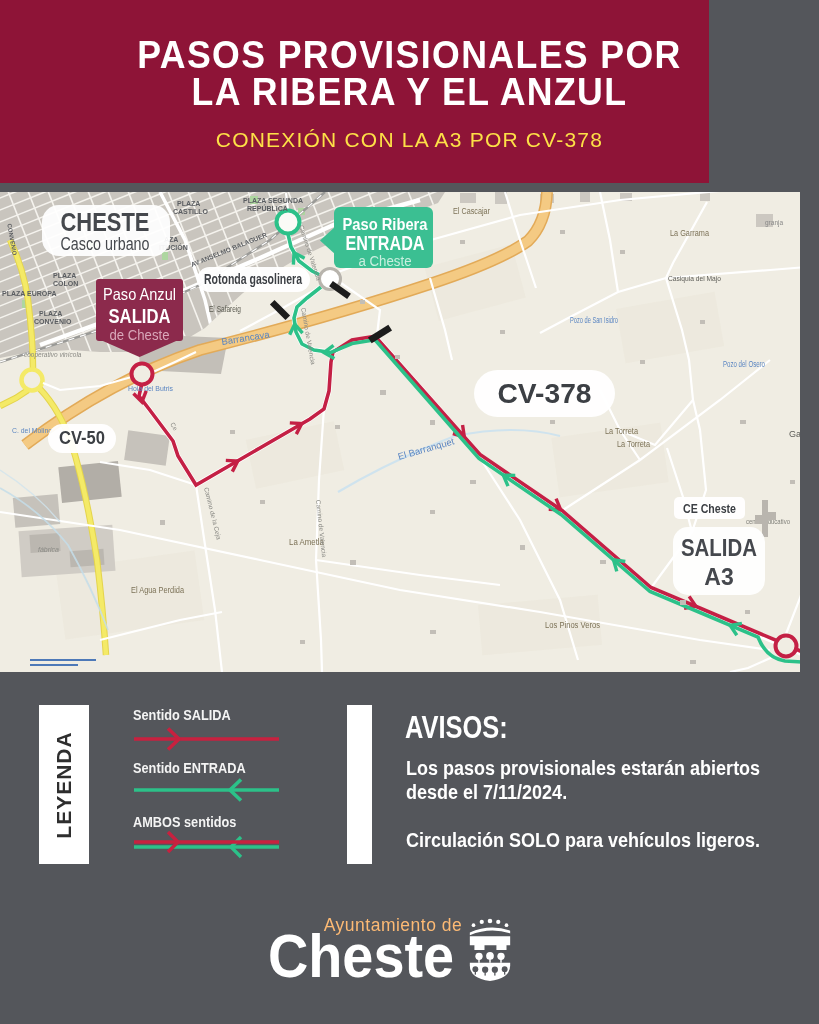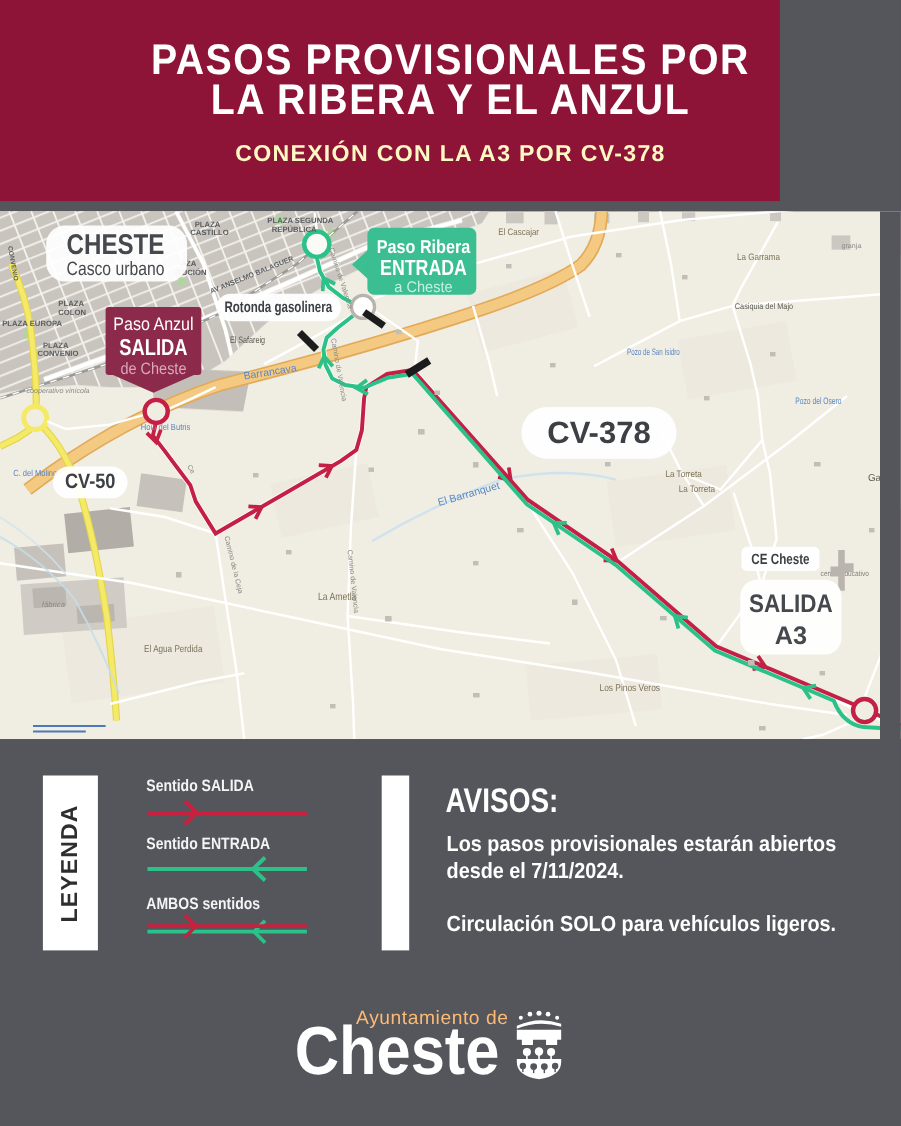--- a/index.html
+++ b/index.html
@@ -1,20 +1,20 @@
 <!DOCTYPE html>
 <html lang="es"><head>
 <meta charset="utf-8">
 <title>Pasos provisionales</title>
 <style>
   html,body{margin:0;padding:0;}
   body{width:819px;height:1024px;overflow:hidden;font-family:"Liberation Sans",sans-serif;background:#54565b;}
   .header{position:absolute;left:0;top:0;width:709px;height:183px;background:#8e1437;}
   .title{position:absolute;left:0;top:37px;width:819px;text-align:center;color:#ffffff;font-weight:bold;font-size:39px;line-height:36.5px;letter-spacing:1.5px;transform:scaleX(.915);transform-origin:center;}
-  .subtitle{position:absolute;left:0;top:128px;width:819px;text-align:center;color:#fef9c3;font-weight:bold;font-size:21px;letter-spacing:1.2px;}
+  .subtitle{position:absolute;left:0;top:128px;width:819px;text-align:center;color:#fde047;font-weight:normal;font-size:21px;letter-spacing:1.2px;}
   .gapbar{position:absolute;left:0;top:183px;width:819px;height:9px;background:#54565b;}
   .mapwrap{position:absolute;left:0;top:192px;width:819px;height:480px;}
   .footer{position:absolute;left:0;top:672px;width:819px;height:352px;background:#54565b;}
   .leyenda{position:absolute;left:39px;top:33px;width:50px;height:159px;background:#ffffff;}
   .leyenda span{position:absolute;left:50%;top:50%;transform:translate(-50%,-50%) rotate(-90deg);font-weight:bold;font-size:21px;letter-spacing:1px;color:#2e2e2e;white-space:nowrap;}
   .legtext{position:absolute;color:#f4f4f4;font-weight:bold;font-size:15px;transform:scaleX(.85);transform-origin:left;}
   .legsvg{position:absolute;}
   .divider{position:absolute;left:347px;top:33px;width:25px;height:159px;background:#ffffff;}
   .avisos{position:absolute;left:405px;top:38px;color:#ffffff;font-weight:bold;font-size:31px;transform:scaleX(.82);transform-origin:left;}
   .body1{position:absolute;left:406px;top:84px;width:440px;color:#ffffff;font-size:20px;line-height:24px;font-weight:bold;transform:scaleX(.9);transform-origin:left;}

